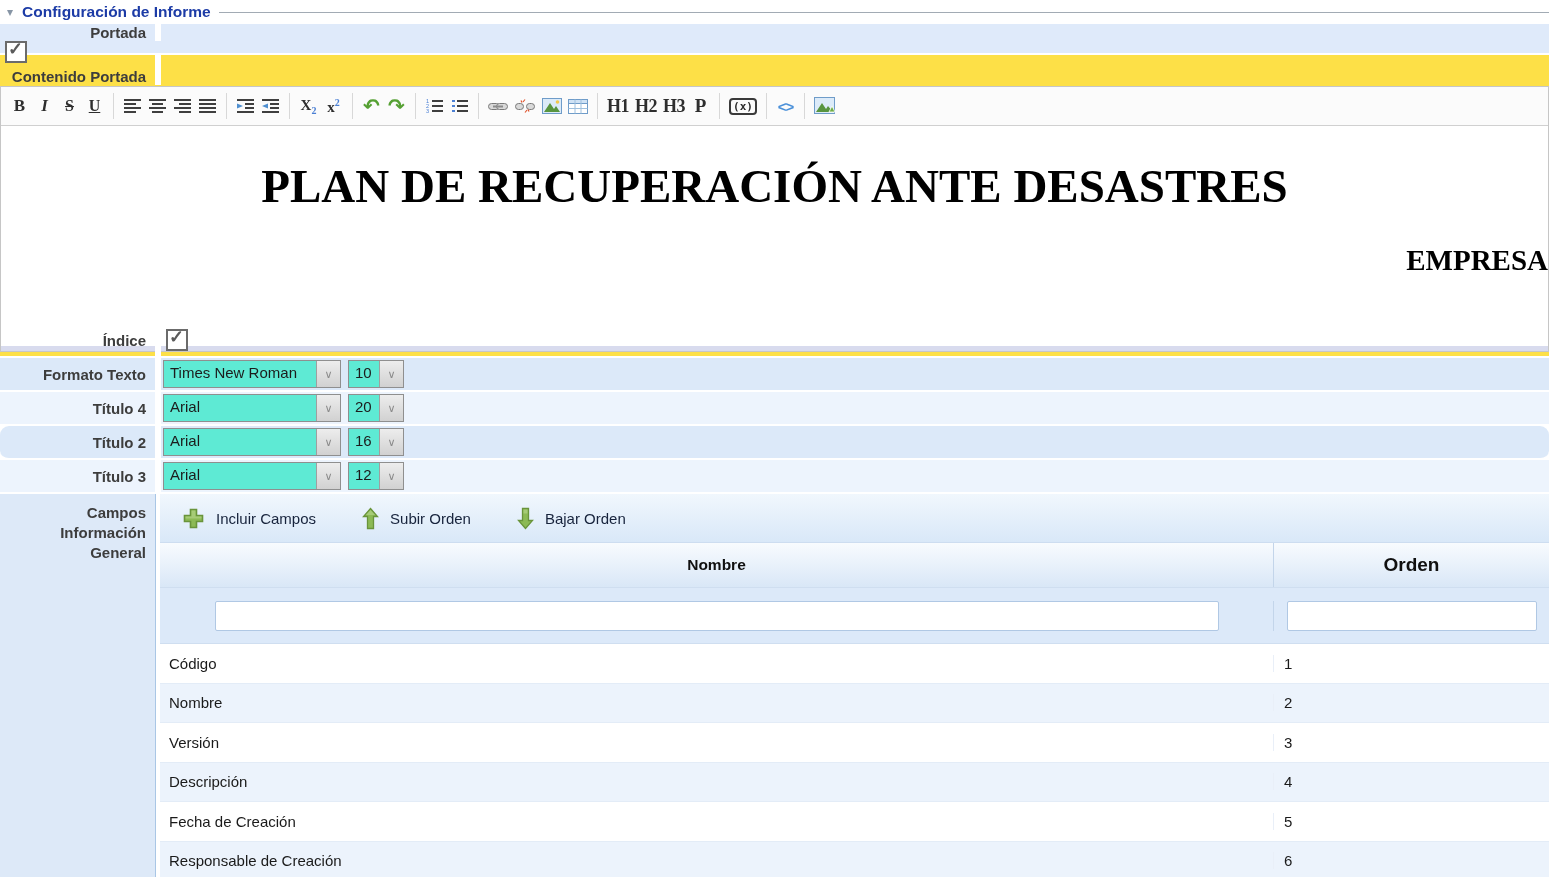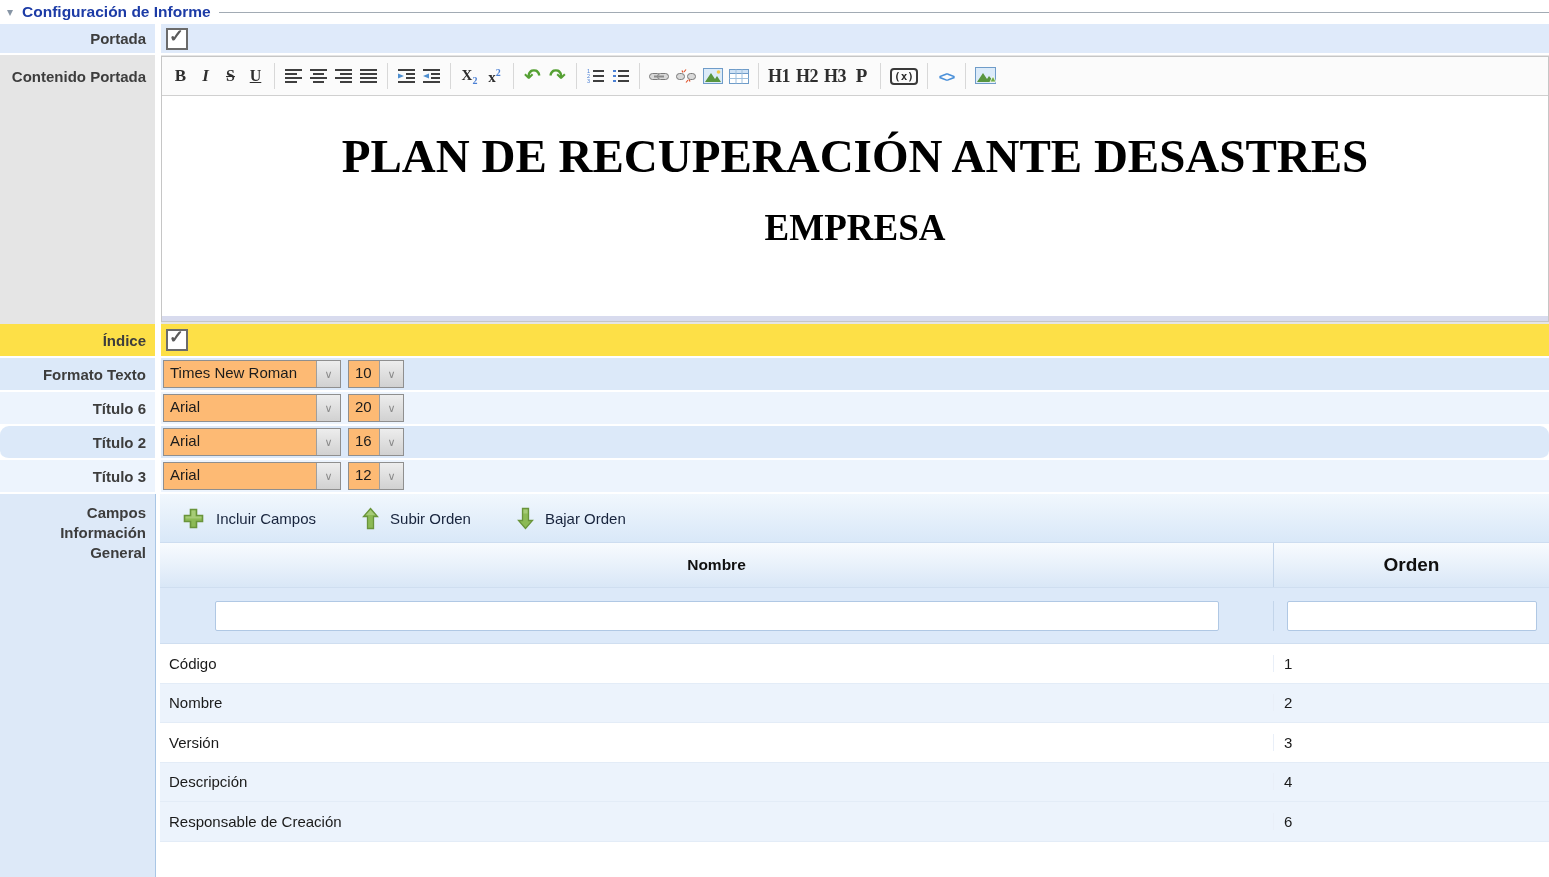--- a/index.html
+++ b/index.html
@@ -11,36 +11,36 @@
   .tri{color:#8795a5;font-size:12px;margin-right:9px;cursor:pointer;line-height:1;}
   .ptitle{color:#1c3ba6;font-weight:bold;font-size:15.5px;white-space:nowrap;}
   .hline{flex:1;height:1px;background:#a2abb4;margin-left:8px;}
 
   
   .frow{display:flex;}
   .flabel{width:161px;box-sizing:border-box;border-right:6px solid #fff;padding-right:9px;
           font-weight:bold;font-size:15px;color:#3d3d3d;display:flex;align-items:center;
           justify-content:flex-end;white-space:nowrap;}
   .fcontent{flex:1;display:flex;align-items:center;min-width:0;}
-  .r-portada{height:31px;background:#dfeafa;border-bottom:2px solid #fff;box-sizing:border-box;}
-  .r-contenido{height:269px;background:#e5e5e5;}
+  .r-portada{height:31px;background:#dfeafa;border-bottom:2px solid #fff;box-sizing:border-box;flex-direction:column;}
+  .r-contenido{height:269px;background:#fde047;flex-direction:column;}
   .r-contenido .flabel{align-items:flex-start;padding-top:13px;}
   .r-indice{height:34px;background:#fde047;border-bottom:2px solid #fff;box-sizing:border-box;}
   .r-formato{height:34px;background:#dce9f9;border-bottom:2px solid #fff;box-sizing:border-box;}
   .r-t1{height:34px;background:#edf4fd;border-bottom:2px solid #fff;box-sizing:border-box;}
   .r-t2{height:34px;background:#dce9f9;border-bottom:2px solid #fff;box-sizing:border-box;border-radius:9px;}
   .r-t3{height:34px;background:#edf4fd;border-bottom:2px solid #fff;box-sizing:border-box;}
 
   
   .checkbox{width:18px;height:18px;border:2px solid #6b6b6b;background:#fff;margin-left:5px;
             position:relative;cursor:pointer;flex:none;}
   .chk{position:absolute;left:1px;top:-5px;font-size:18px;font-weight:bold;color:#5a5a5a;}
 
   
-  .dd{display:inline-flex;height:26px;border:1px solid #8f8f8f;background:#fdba74;cursor:pointer;flex:none;}
+  .dd{display:inline-flex;height:26px;border:1px solid #8f8f8f;background:#5eead4;cursor:pointer;flex:none;}
   .dd-txt{font-size:15px;line-height:24px;padding:0 6px;color:#1c1c1c;overflow:hidden;white-space:nowrap;}
   .dd-btn{width:23px;background:linear-gradient(#ededed,#d1d1d1);border-left:1px solid #9f9f9f;
           color:#8a8a8a;display:flex;align-items:center;justify-content:center;font-size:11px;}
   .dd-font{margin-left:2px;} .dd-font .dd-txt{width:140px;}
   .dd-size{margin-left:7px;} .dd-size .dd-txt{width:18px;}
 
   
   .editor{flex:1;margin-top:1px;height:266px;box-sizing:border-box;border:1px solid #c6c6c6;
           background:#fff;display:flex;flex-direction:column;}
   .etb{display:flex;align-items:center;height:38px;background:#fbfbfb;border-bottom:1px solid #d0d0d0;
@@ -56,21 +56,21 @@
   .g-p{font-family:"Liberation Serif",serif;font-weight:bold;font-size:19px;}
   .g-src{color:#4a90d9;font-weight:bold;font-size:15px;letter-spacing:-1px;}
   .g-green{color:#55a033;font-size:20px;font-weight:bold;font-family:"DejaVu Sans",sans-serif;line-height:1;}
   .macro{border:2px solid #3a3a3a;border-radius:4px;font-family:"DejaVu Sans Mono",monospace;
          font-weight:bold;font-size:11px;padding:0 2px;color:#2c2c2c;}
   .supsub{font-family:"Liberation Serif",serif;font-weight:bold;font-size:15px;}
   .supsub sub,.supsub sup{color:#4a7fd4;font-weight:bold;font-size:10px;}
   .econtent{flex:1;overflow:hidden;text-align:center;}
   .doc-title{margin-top:33px;font-family:"Liberation Serif",serif;font-weight:bold;font-size:47px;
              line-height:1.15;color:#000;}
-  .doc-subtitle{margin-top:23px;font-family:"Liberation Serif",serif;font-weight:bold;font-size:37px;color:#000;}
+  .doc-subtitle{margin-top:31px;font-family:"Liberation Serif",serif;font-weight:bold;font-size:29px;color:#000;text-align:right;}
   .eresize{height:5px;background:#d8dbee;flex:none;}
 
   
   .r-campos{height:383px;background:#fff;}
   .r-campos .flabel{width:156px;border-right:1px solid #a9c6e5;background:#dde9f8;
                     align-items:flex-start;padding-top:9px;}
   .lbl-lines{text-align:right;line-height:20px;}
   .campos-content{flex:1;margin-left:4px;display:flex;flex-direction:column;min-width:0;}
   .campos-toolbar{height:49px;flex:none;background:linear-gradient(#f1f7fd,#d9e8f8);display:flex;
                   align-items:center;gap:34px;padding-left:16px;border-bottom:1px solid #cdddf0;
@@ -340,21 +340,21 @@
         <span class="dd-btn">∨</span>
       </div>
       <div class="dd dd-size">
         <span class="dd-txt">10</span>
         <span class="dd-btn">∨</span>
       </div>
     </div>
   </div>
 
   <div class="frow r-t1">
-    <div class="flabel">Título 6</div>
+    <div class="flabel">Título 4</div>
     <div class="fcontent">
       <div class="dd dd-font">
         <span class="dd-txt">Arial</span>
         <span class="dd-btn">∨</span>
       </div>
       <div class="dd dd-size">
         <span class="dd-txt">20</span>
         <span class="dd-btn">∨</span>
       </div>
     </div>
@@ -444,20 +444,24 @@
         <div class="td-orden">2</div>
       </div>
       <div class="tbl-row">
         <div class="td-nombre">Versión</div>
         <div class="td-orden">3</div>
       </div>
       <div class="tbl-row alt">
         <div class="td-nombre">Descripción</div>
         <div class="td-orden">4</div>
       </div>
+      <div class="tbl-row">
+        <div class="td-nombre">Fecha de Creación</div>
+        <div class="td-orden">5</div>
+      </div>
       <div class="tbl-row alt">
         <div class="td-nombre">Responsable de Creación</div>
         <div class="td-orden">6</div>
       </div>
     </div>
   </div>
 
 </div>
 
 </body></html>

